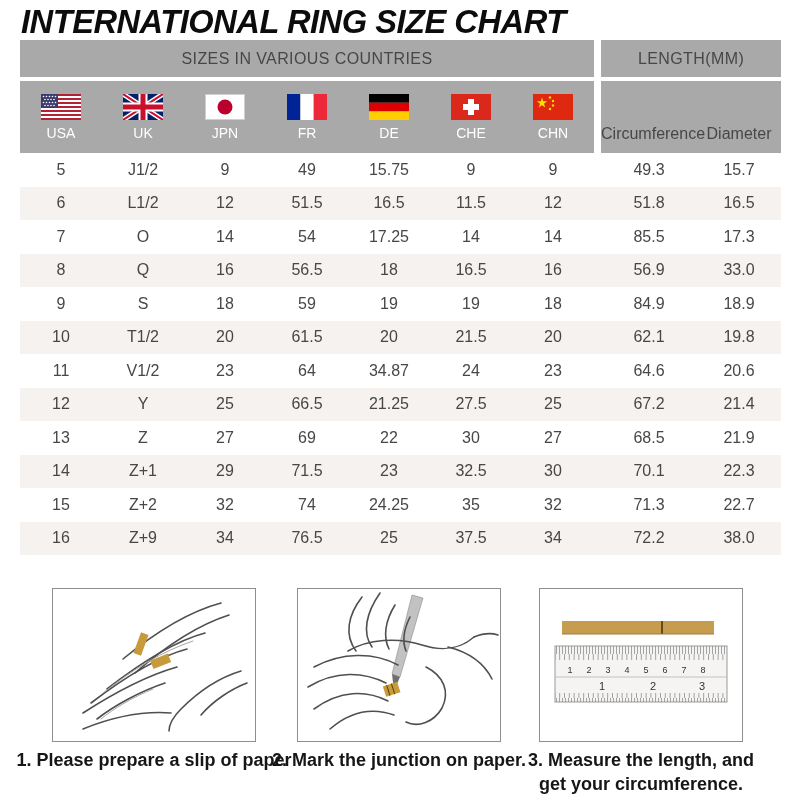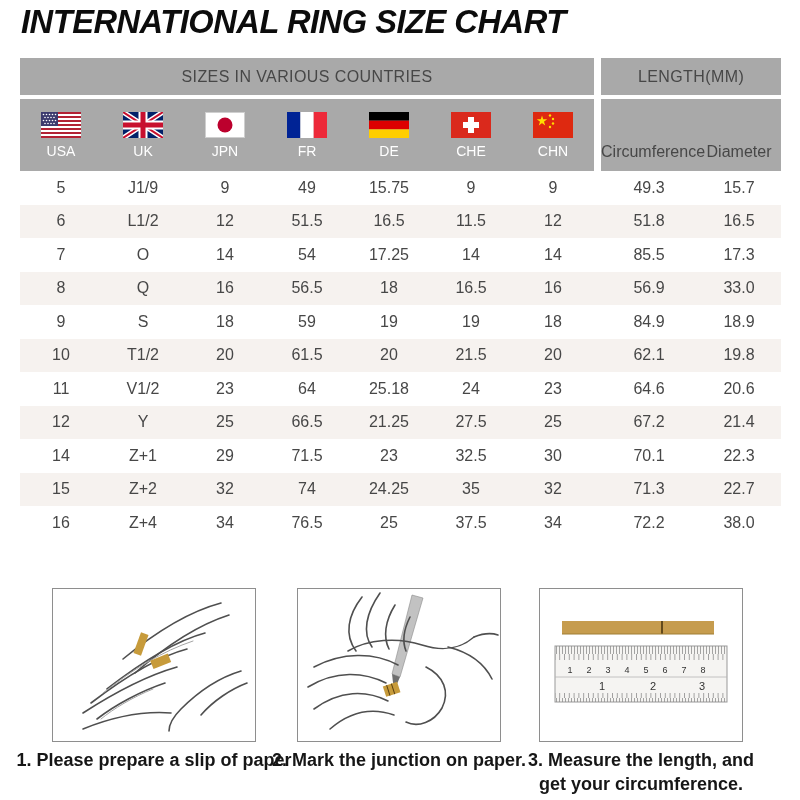--- a/index.html
+++ b/index.html
@@ -1,18 +1,18 @@
 <!DOCTYPE html>
 <html><head>
 <meta charset="utf-8">
 <style>
   html,body{margin:0;padding:0}
   body{width:800px;height:800px;background:#fff;font-family:"Liberation Sans",sans-serif;position:relative;overflow:hidden}
   .title{position:absolute;left:21px;top:2px;margin:0;font-size:34px;font-style:italic;font-weight:bold;letter-spacing:-.5px;color:#0c0c0c;transform:scaleX(.96);transform-origin:left center;white-space:nowrap}
-  .tablewrap{position:absolute;left:20px;top:58px}
+  .tablewrap{position:absolute;left:20px;top:40px}
   table.sizes{border-collapse:separate;border-spacing:0;table-layout:fixed;width:761px}
   table.sizes td{padding:0;text-align:center;font-size:16px;color:#474747;vertical-align:middle}
   .ghead{background:#a9a9a9;color:#fff;font-size:17px;letter-spacing:.4px;height:37px;font-weight:normal}
   .gapcell{background:#fff}
   .gaprow td{height:4px;background:#fff;line-height:0}
   .flagrow td{background:#a9a9a9;height:62px}
   .flagrow td.gapcell{background:#fff}
   .flagbox svg{display:block;margin:0 auto}
   .flag-label{color:#fff;font-size:14px;margin-top:5px}
   .lenhead{color:#fff;font-size:14px;vertical-align:bottom !important;padding-bottom:10px !important;background:#a9a9a9}
@@ -157,21 +157,21 @@
         <div class="flag-label">CHN</div>
       </td>
       <td class="gapcell"></td>
       <td class="lenhead">Circumference</td>
       <td class="lenhead">Diameter</td>
     </tr>
   </tbody>
   <tbody class="data">
     <tr>
           <td>5</td>
-          <td>J1/9</td>
+          <td>J1/2</td>
           <td>9</td>
           <td>49</td>
           <td>15.75</td>
           <td>9</td>
           <td>9</td>
           <td></td>
           <td>49.3</td>
           <td>15.7</td>
         </tr>
     <tr>
@@ -232,40 +232,52 @@
           <td>20</td>
           <td></td>
           <td>62.1</td>
           <td>19.8</td>
         </tr>
     <tr>
           <td>11</td>
           <td>V1/2</td>
           <td>23</td>
           <td>64</td>
-          <td>25.18</td>
+          <td>34.87</td>
           <td>24</td>
           <td>23</td>
           <td></td>
           <td>64.6</td>
           <td>20.6</td>
         </tr>
     <tr>
           <td>12</td>
           <td>Y</td>
           <td>25</td>
           <td>66.5</td>
           <td>21.25</td>
           <td>27.5</td>
           <td>25</td>
           <td></td>
           <td>67.2</td>
           <td>21.4</td>
         </tr>
     <tr>
+          <td>13</td>
+          <td>Z</td>
+          <td>27</td>
+          <td>69</td>
+          <td>22</td>
+          <td>30</td>
+          <td>27</td>
+          <td></td>
+          <td>68.5</td>
+          <td>21.9</td>
+        </tr>
+    <tr>
           <td>14</td>
           <td>Z+1</td>
           <td>29</td>
           <td>71.5</td>
           <td>23</td>
           <td>32.5</td>
           <td>30</td>
           <td></td>
           <td>70.1</td>
           <td>22.3</td>
@@ -277,21 +289,21 @@
           <td>74</td>
           <td>24.25</td>
           <td>35</td>
           <td>32</td>
           <td></td>
           <td>71.3</td>
           <td>22.7</td>
         </tr>
     <tr>
           <td>16</td>
-          <td>Z+4</td>
+          <td>Z+9</td>
           <td>34</td>
           <td>76.5</td>
           <td>25</td>
           <td>37.5</td>
           <td>34</td>
           <td></td>
           <td>72.2</td>
           <td>38.0</td>
         </tr>
   </tbody>

